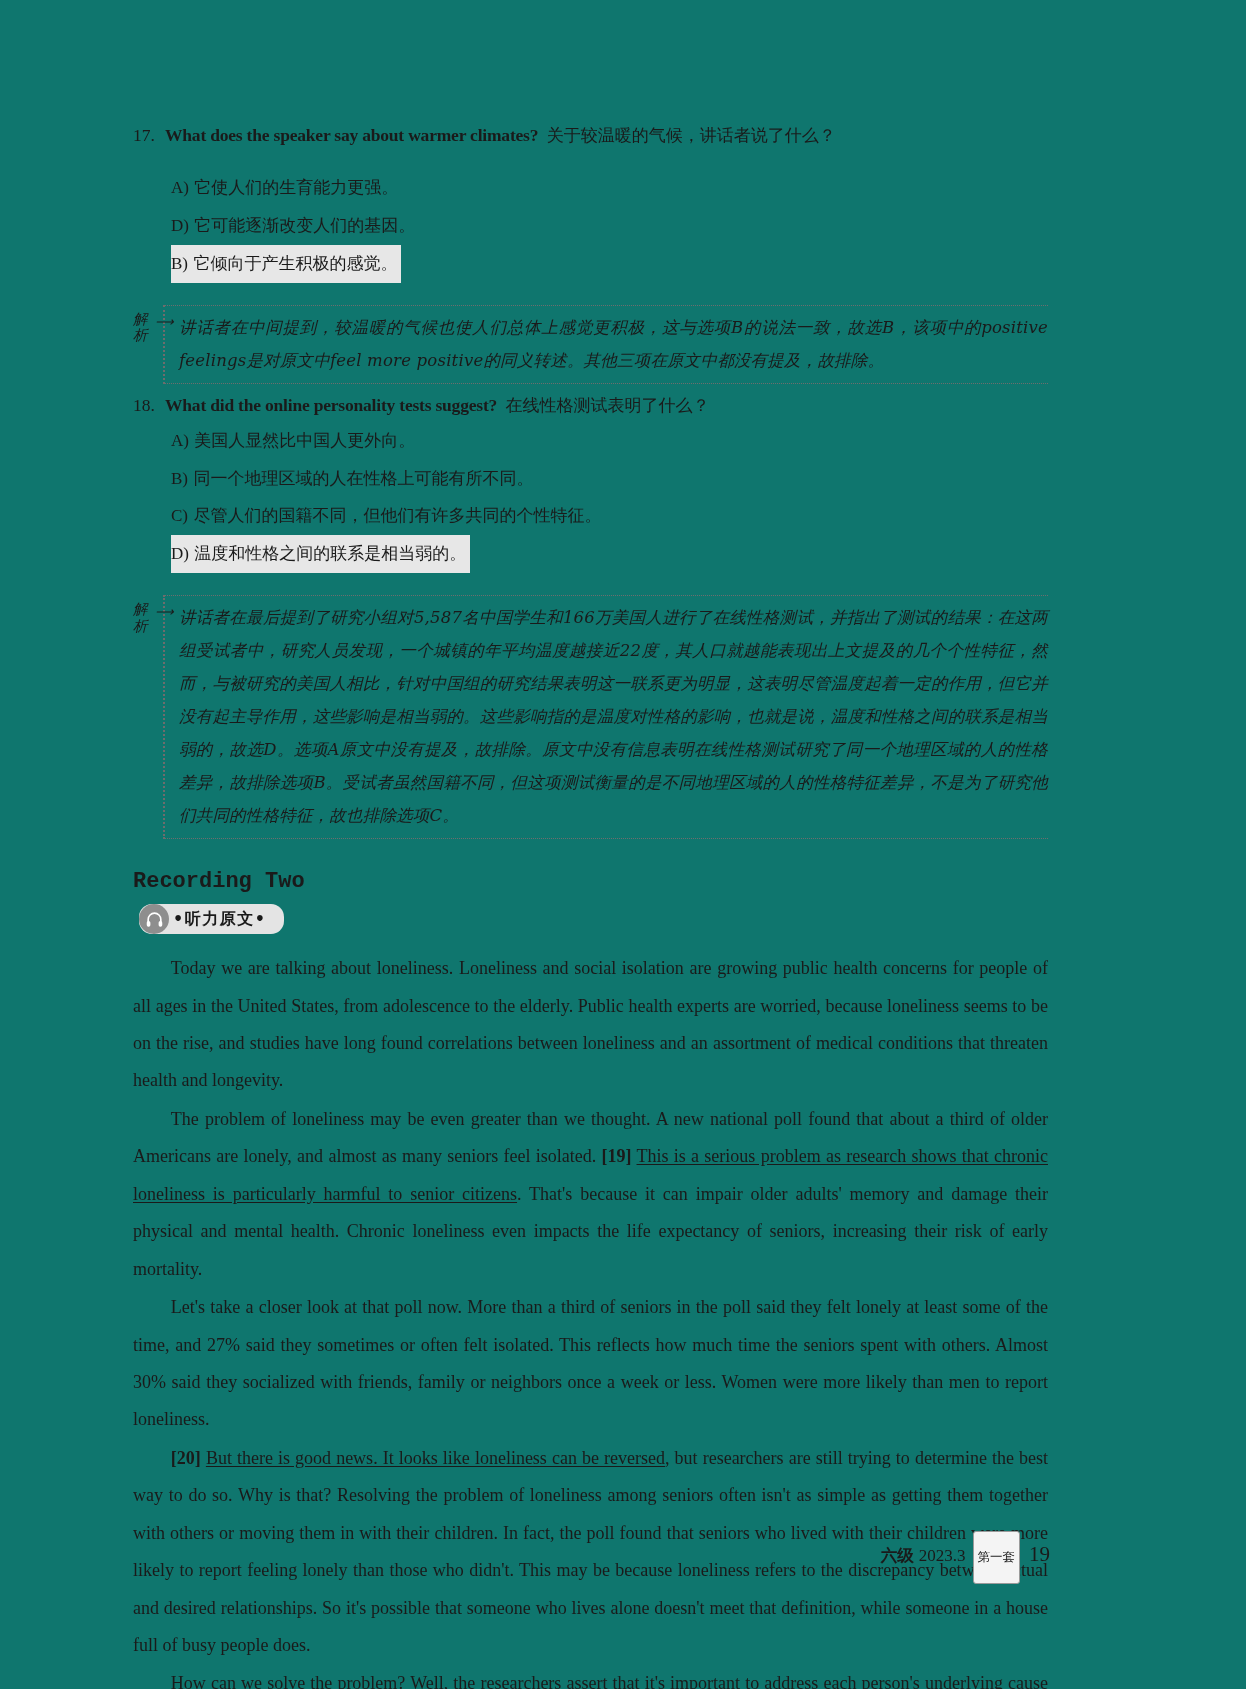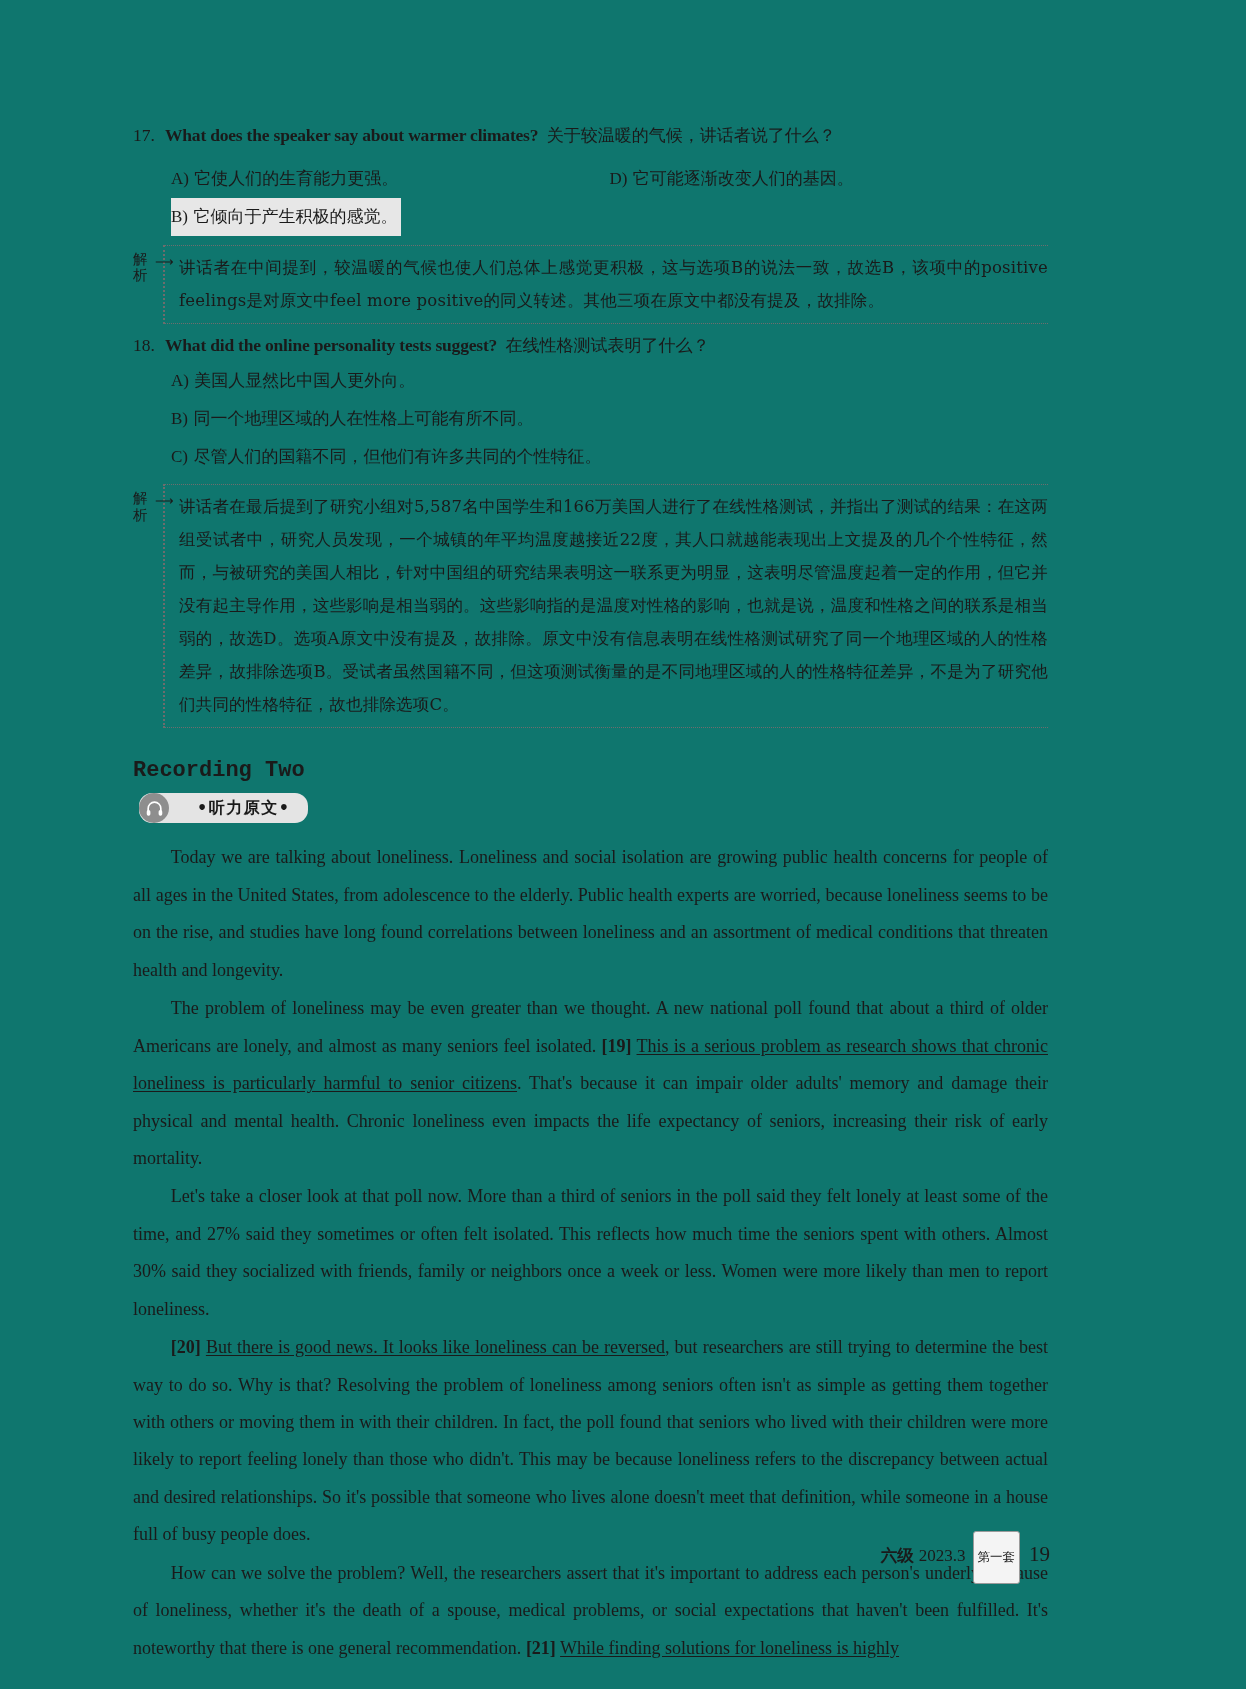--- a/index.html
+++ b/index.html
@@ -50,21 +50,22 @@
     font-family: "DejaVu Serif", "Liberation Serif", serif;
     font-size: 17px;
     margin-left: 4px;
   }
 
   
   .opt-grid-2 {
     display: flex;
     flex-wrap: wrap;
     padding-left: 38px;
-    margin-top: 11px;
+    margin-top: 20px;
+    flex-direction: column;
   }
   .opt-grid-2 .opt {
     width: 50%;
     box-sizing: border-box;
   }
   .opt-list {
     padding-left: 38px;
     margin-top: 3px;
   }
   .opt {
@@ -80,26 +81,27 @@
   .opt-inner .lbl {
     font-family: "Liberation Serif", serif;
   }
   .opt.answer .opt-inner {
     background: #e7e7e7;
   }
 
   
   .explain {
     display: flex;
-    margin: 9px 0 8px 30px;
+    margin: 22px 0 8px 30px;
     border-left: 2px dotted #6d6d6d;
     border-top: 1px dotted #6d6d6d;
     border-bottom: 1px dotted #6d6d6d;
     border-right: none;
     position: relative;
+    font-style: italic;
   }
   .explain-tag {
     position: absolute;
     left: -32px;
     top: 5px;
     width: 26px;
     font-family: "DejaVu Serif", "Liberation Serif", serif;
     font-size: 14.5px;
     line-height: 1.15;
     text-align: left;
@@ -149,21 +151,21 @@
     background: #8e8e8e;
     display: inline-flex;
     align-items: center;
     justify-content: center;
     flex: 0 0 30px;
   }
   .badge-text {
     font-family: "DejaVu Serif", "Liberation Serif", serif;
     font-size: 16px;
     font-weight: bold;
-    padding-left: 28px;
+    padding-left: 4px;
     letter-spacing: 1.5px;
     white-space: nowrap;
   }
 
   
   .transcript p {
     margin: 0 0 1px 0;
     font-size: 18px;
     line-height: 2.08;
     text-align: justify;
@@ -243,20 +245,21 @@
         <span class="q-num">18.</span>
         <span>
           <span class="q-en">What did the online personality tests suggest?</span>
           <span class="q-cn">在线性格测试表明了什么？</span>
         </span>
       </div>
       <div class="opt-list">
         <div class="opt"><span class="opt-inner"><span class="lbl">A)</span> <span>美国人显然比中国人更外向。</span></span></div>
         <div class="opt"><span class="opt-inner"><span class="lbl">B)</span> <span>同一个地理区域的人在性格上可能有所不同。</span></span></div>
         <div class="opt"><span class="opt-inner"><span class="lbl">C)</span> <span>尽管人们的国籍不同，但他们有许多共同的个性特征。</span></span></div>
+        <div class="opt answer"><span class="opt-inner"><span class="lbl">D)</span> <span>温度和性格之间的联系是相当弱的。</span></span></div>
       </div>
       <div class="explain">
         <span class="explain-tag">解析</span>
         <span class="explain-arrow">⟶</span>
         <div class="explain-body">讲话者在最后提到了研究小组对5,587名中国学生和166万美国人进行了在线性格测试，并指出了测试的结果：在这两组受试者中，研究人员发现，一个城镇的年平均温度越接近22度，其人口就越能表现出上文提及的几个个性特征，然而，与被研究的美国人相比，针对中国组的研究结果表明这一联系更为明显，这表明尽管温度起着一定的作用，但它并没有起主导作用，这些影响是相当弱的。这些影响指的是温度对性格的影响，也就是说，温度和性格之间的联系是相当弱的，故选D。选项A原文中没有提及，故排除。原文中没有信息表明在线性格测试研究了同一个地理区域的人的性格差异，故排除选项B。受试者虽然国籍不同，但这项测试衡量的是不同地理区域的人的性格特征差异，不是为了研究他们共同的性格特征，故也排除选项C。</div>
       </div>
     </div>
 
     <div class="rec-heading">Recording Two</div>
 

